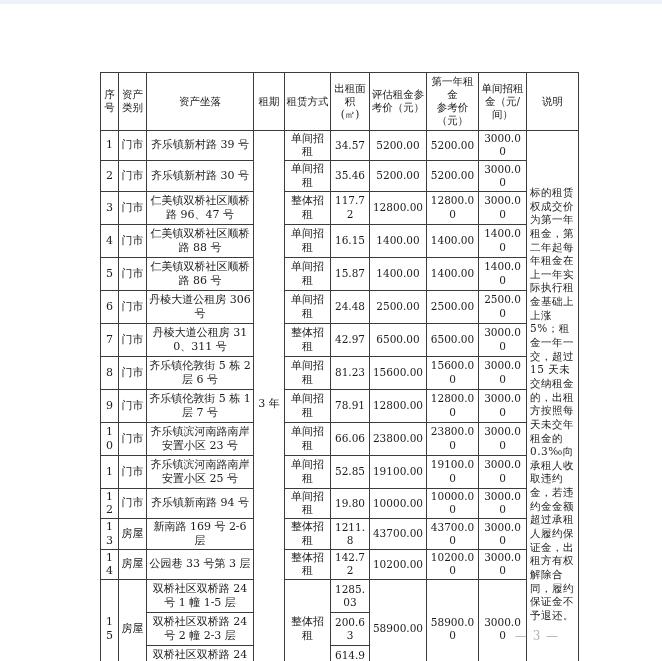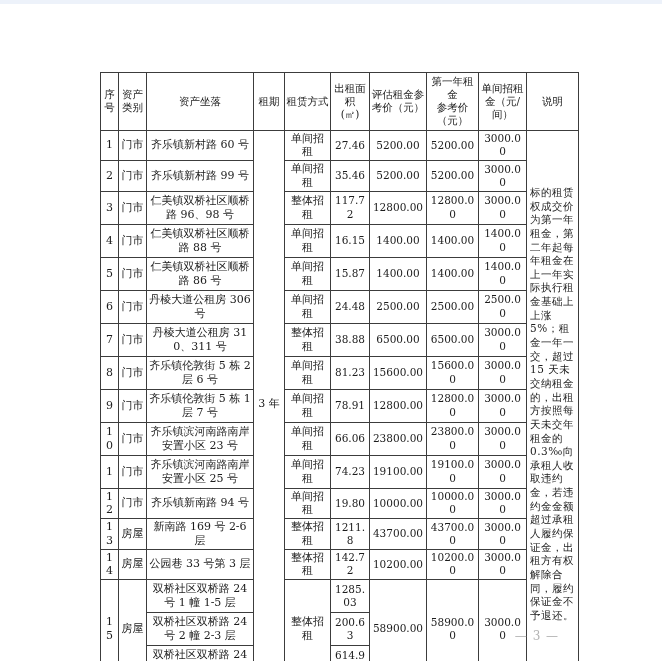--- a/index.html
+++ b/index.html
@@ -95,43 +95,43 @@
           </th>
         <th>
             <span>说明</span>
           </th>
       </tr>
     </thead>
     <tbody>
       <tr class="r1">
         <td>1</td>
         <td>门市</td>
-        <td>齐乐镇新村路 60 号</td>
+        <td>齐乐镇新村路 39 号</td>
         <td class="term-cell" rowspan="17">3 年</td>
         <td>单间招租</td>
-        <td class="num">27.46</td>
+        <td class="num">34.57</td>
         <td class="num">5200.00</td>
         <td class="num">5200.00</td>
         <td class="num">3000.00</td>
         <td class="notes-cell" rowspan="17">标的租赁权成交价为第一年租金，第二年起每年租金在上一年实际执行租金基础上上涨 5%；租金一年一交，超过 15 天未交纳租金的，出租方按照每天未交年租金的 0.3‰向承租人收取违约金，若违约金金额超过承租人履约保证金，出租方有权解除合同，履约保证金不予退还。</td>
       </tr>
       <tr class="r1">
         <td>2</td>
         <td>门市</td>
-        <td>齐乐镇新村路 99 号</td>
+        <td>齐乐镇新村路 30 号</td>
         <td>单间招租</td>
         <td class="num">35.46</td>
         <td class="num">5200.00</td>
         <td class="num">5200.00</td>
         <td class="num">3000.00</td>
       </tr>
       <tr class="r2">
         <td>3</td>
         <td>门市</td>
-        <td>仁美镇双桥社区顺桥路 96、98 号</td>
+        <td>仁美镇双桥社区顺桥路 96、47 号</td>
         <td>整体招租</td>
         <td class="num">117.72</td>
         <td class="num">12800.00</td>
         <td class="num">12800.00</td>
         <td class="num">3000.00</td>
       </tr>
       <tr class="r2">
         <td>4</td>
         <td>门市</td>
         <td>仁美镇双桥社区顺桥路 88 号</td>
@@ -159,21 +159,21 @@
         <td class="num">24.48</td>
         <td class="num">2500.00</td>
         <td class="num">2500.00</td>
         <td class="num">2500.00</td>
       </tr>
       <tr class="r2">
         <td>7</td>
         <td>门市</td>
         <td>丹棱大道公租房 310、311 号</td>
         <td>整体招租</td>
-        <td class="num">38.88</td>
+        <td class="num">42.97</td>
         <td class="num">6500.00</td>
         <td class="num">6500.00</td>
         <td class="num">3000.00</td>
       </tr>
       <tr class="r2">
         <td>8</td>
         <td>门市</td>
         <td>齐乐镇伦敦街 5 栋 2 层 6 号</td>
         <td>单间招租</td>
         <td class="num">81.23</td>
@@ -199,21 +199,21 @@
         <td class="num">66.06</td>
         <td class="num">23800.00</td>
         <td class="num">23800.00</td>
         <td class="num">3000.00</td>
       </tr>
       <tr class="r2">
         <td>1</td>
         <td>门市</td>
         <td>齐乐镇滨河南路南岸安置小区 25 号</td>
         <td>单间招租</td>
-        <td class="num">74.23</td>
+        <td class="num">52.85</td>
         <td class="num">19100.00</td>
         <td class="num">19100.00</td>
         <td class="num">3000.00</td>
       </tr>
       <tr class="r1">
         <td>12</td>
         <td>门市</td>
         <td>齐乐镇新南路 94 号</td>
         <td>单间招租</td>
         <td class="num">19.80</td>

